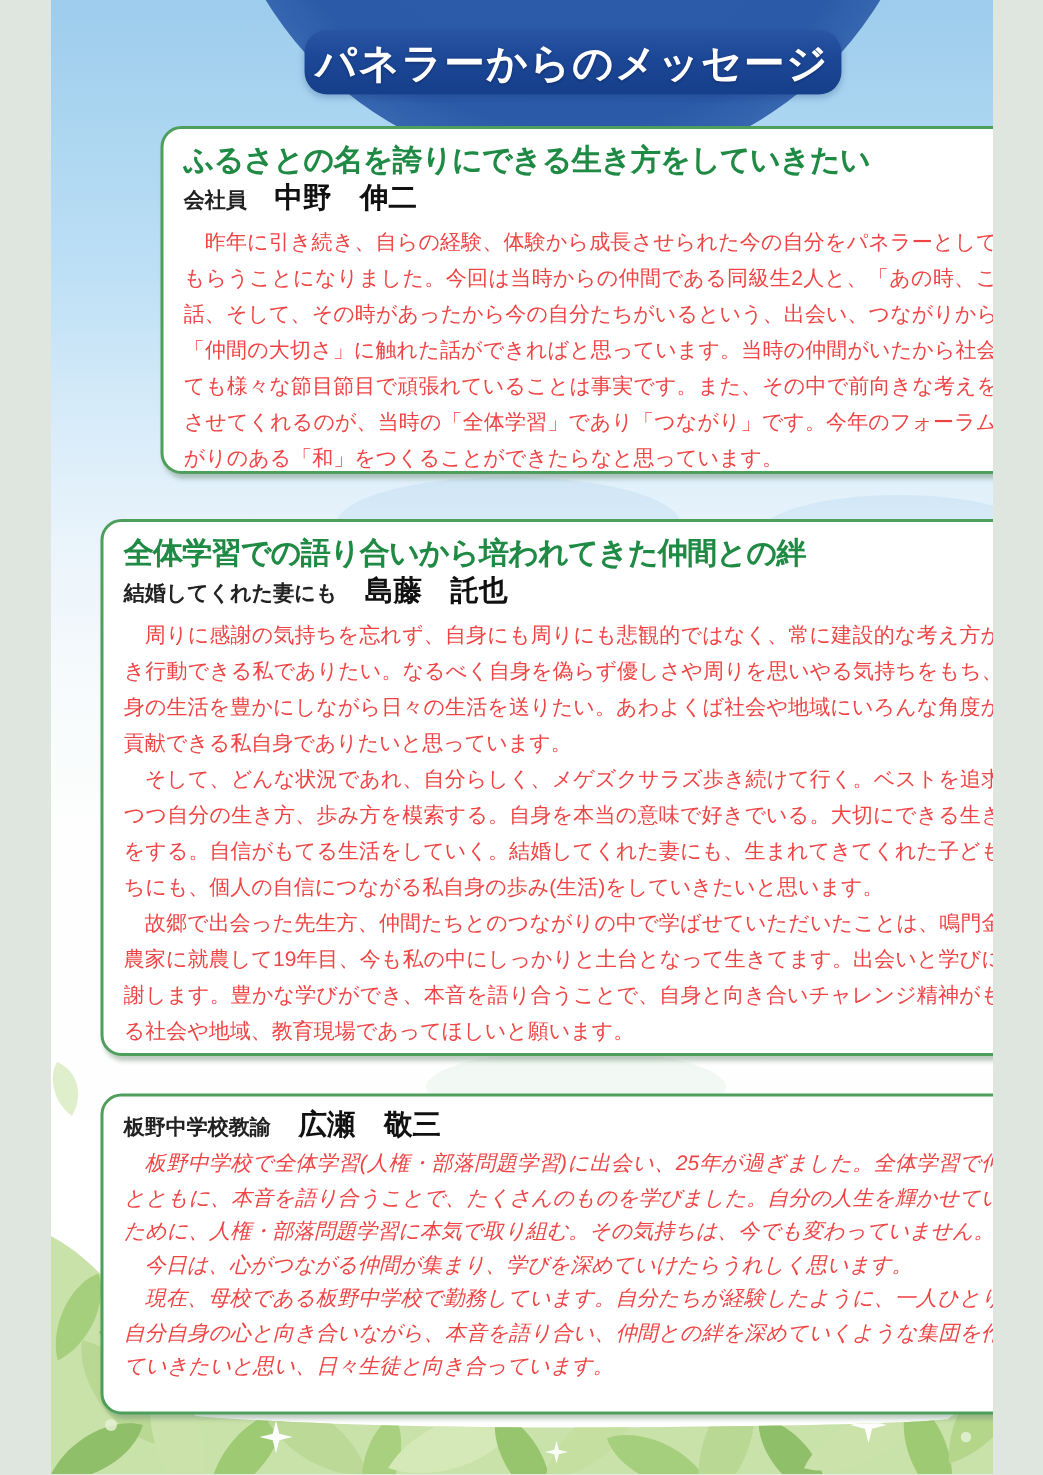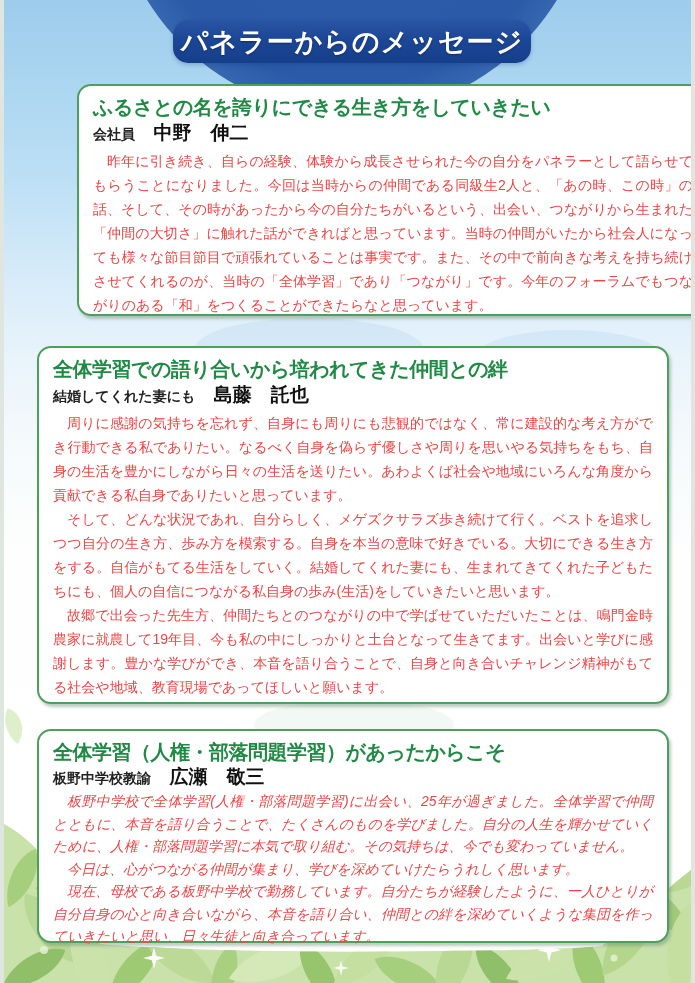--- a/index.html
+++ b/index.html
@@ -1,17 +1,17 @@
 <!DOCTYPE html>
 <html lang="ja"><head>
 <meta charset="utf-8">
 <style>
   html,body{margin:0;padding:0;background:#dfe6e0;}
   .page{
-    position:relative;width:687px;height:983px;margin:0 auto;overflow:hidden;
+    position:relative;width:628px;height:983px;margin:0 auto;overflow:hidden;
     font-family:"Liberation Sans",sans-serif;
     background:linear-gradient(180deg,#9dccec 0%,#a9d4f0 7%,#bcdff5 18%,#d6ebf9 28%,
                #eaf4fb 37%,#f6fafc 46%,#fdfefd 56%,#ffffff 100%);
   }
   
   .top-circle{
     position:absolute;left:108px;top:-365px;width:480px;height:480px;border-radius:50%;
     background:radial-gradient(circle at 50% 50%,
       #2d5dab 0%, #2b5aa8 62%, rgba(45,93,171,.85) 76%,
       rgba(100,150,210,.45) 86%, rgba(160,205,238,0) 96%);
@@ -134,21 +134,20 @@
     <div class="author">
       <span class="role">結婚してくれた妻にも</span>
       <span class="name">島藤　託也</span>
     </div>
     <p class="body-p">周りに感謝の気持ちを忘れず、自身にも周りにも悲観的ではなく、常に建設的な考え方ができ行動できる私でありたい。なるべく自身を偽らず優しさや周りを思いやる気持ちをもち、自身の生活を豊かにしながら日々の生活を送りたい。あわよくば社会や地域にいろんな角度から貢献できる私自身でありたいと思っています。</p>
     <p class="body-p">そして、どんな状況であれ、自分らしく、メゲズクサラズ歩き続けて行く。ベストを追求しつつ自分の生き方、歩み方を模索する。自身を本当の意味で好きでいる。大切にできる生き方をする。自信がもてる生活をしていく。結婚してくれた妻にも、生まれてきてくれた子どもたちにも、個人の自信につながる私自身の歩み(生活)をしていきたいと思います。</p>
     <p class="body-p">故郷で出会った先生方、仲間たちとのつながりの中で学ばせていただいたことは、鳴門金時農家に就農して19年目、今も私の中にしっかりと土台となって生きてます。出会いと学びに感謝します。豊かな学びができ、本音を語り合うことで、自身と向き合いチャレンジ精神がもてる社会や地域、教育現場であってほしいと願います。</p>
   </section>
 
   <section class="card card3">
-    <h2 class="card-title">全体学習（人権・部落問題学習）があったからこそ</h2>
     <div class="author">
       <span class="role">板野中学校教諭</span>
       <span class="name">広瀬　敬三</span>
     </div>
     <p class="body-p">板野中学校で全体学習(人権・部落問題学習)に出会い、25年が過ぎました。全体学習で仲間とともに、本音を語り合うことで、たくさんのものを学びました。自分の人生を輝かせていくために、人権・部落問題学習に本気で取り組む。その気持ちは、今でも変わっていません。</p>
     <p class="body-p">今日は、心がつながる仲間が集まり、学びを深めていけたらうれしく思います。</p>
     <p class="body-p">現在、母校である板野中学校で勤務しています。自分たちが経験したように、一人ひとりが自分自身の心と向き合いながら、本音を語り合い、仲間との絆を深めていくような集団を作っていきたいと思い、日々生徒と向き合っています。</p>
   </section>
 
 </div>

